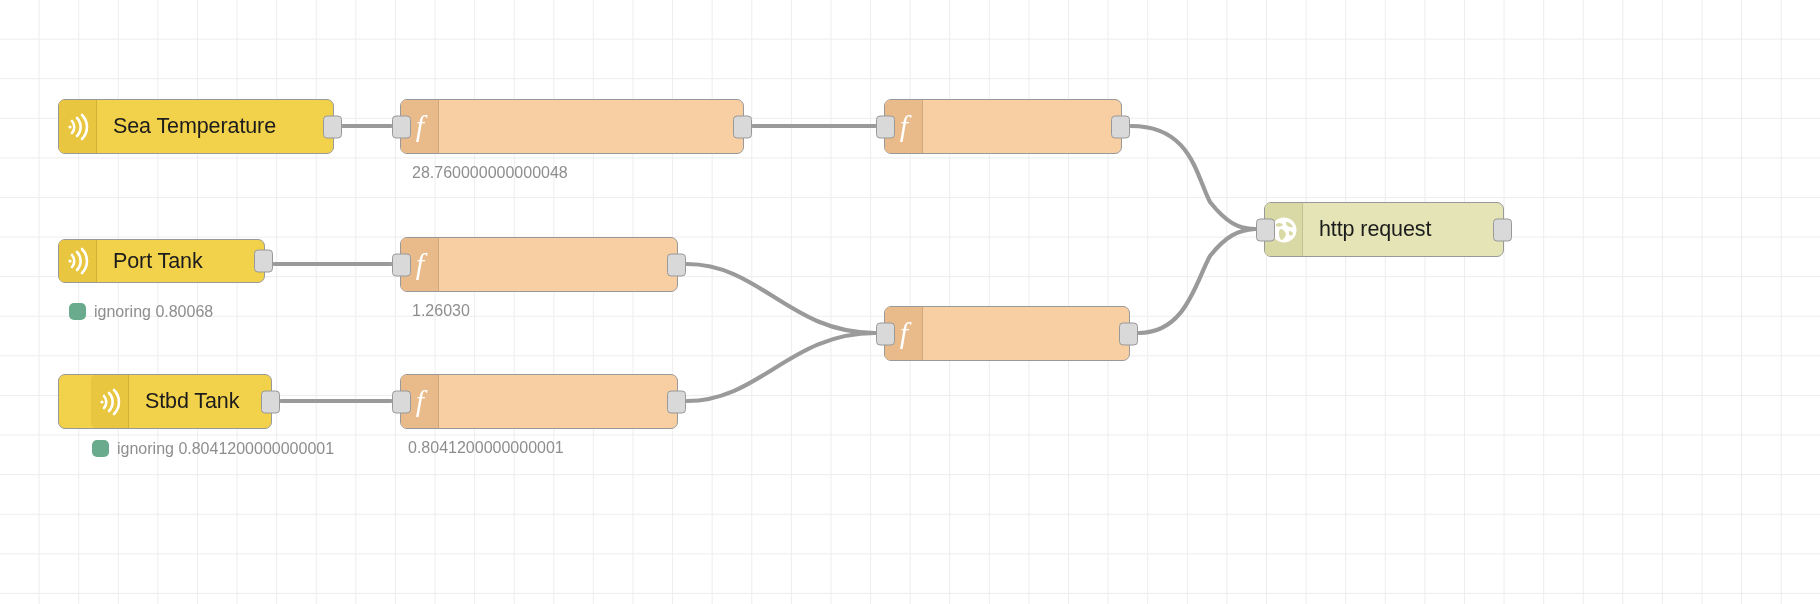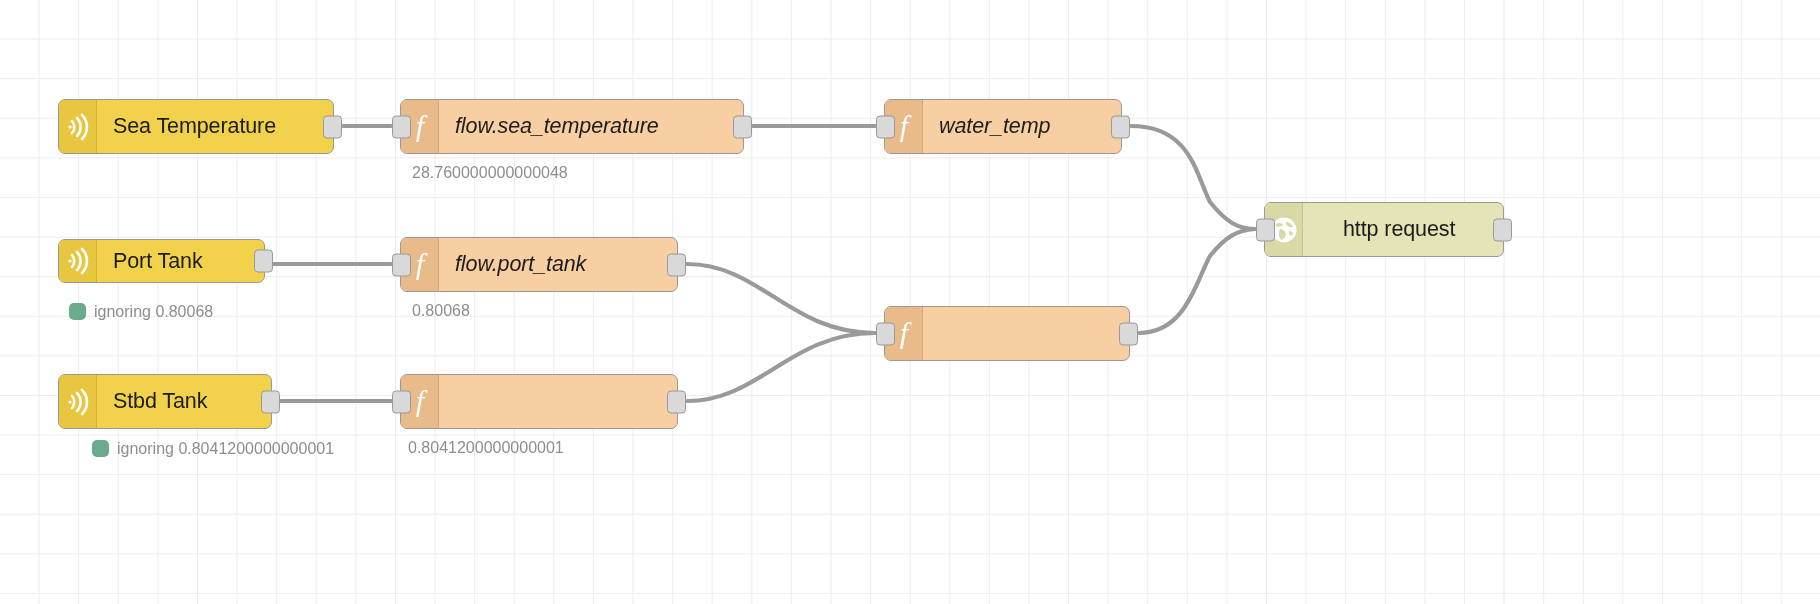--- a/index.html
+++ b/index.html
@@ -71,21 +71,21 @@
     white-space: nowrap;
     letter-spacing: -0.1px;
   }
   .node-label.italic { font-style: italic; }
 
   
   .n-inject        { background: #f2d14b; text-align: center; }
   .n-inject .node-icon-cell  { background: #e8c63f; }
   .n-function      { background: #f7ceа0; background: #f8cfa2; }
   .n-function .node-icon-cell { background: #e9bb8a; }
-  .n-http          { background: #e4e4b6; gap: 24px; }
+  .n-http          { background: #e4e4b6; }
   .n-http .node-icon-cell { background: #d9d9a5; }
 
   
   .port {
     position: absolute;
     width: 17px;
     height: 21px;
     background: #d9d9d9;
     border: 1.6px solid #999999;
     border-radius: 4px;
@@ -146,34 +146,32 @@
         </div>
         <div class="node-label">Sea Temperature</div>
         <div class="port out"></div>
       </div>
       <div class="node n-function" style="left: 400px; top: 99px; width: 344px; height: 55px;">
         <div class="node-icon-cell">
           <svg class="icon-svg" width="26" height="34" viewBox="0 0 26 34">
             <text x="13" y="26" text-anchor="middle" fill="#ffffff" font-size="30" font-style="italic" font-family="&quot;Liberation Serif&quot;, serif">f</text>
           </svg>
         </div>
-        <div class="node-label italic">flow.sea_temperature</div>
         <div class="port in"></div>
         <div class="port out"></div>
       </div>
       <div class="status" style="left: 412px; top: 165px;">
         <span class="status-text">28.760000000000048</span>
       </div>
       <div class="node n-function" style="left: 884px; top: 99px; width: 238px; height: 55px;">
         <div class="node-icon-cell">
           <svg class="icon-svg" width="26" height="34" viewBox="0 0 26 34">
             <text x="13" y="26" text-anchor="middle" fill="#ffffff" font-size="30" font-style="italic" font-family="&quot;Liberation Serif&quot;, serif">f</text>
           </svg>
         </div>
-        <div class="node-label italic">water_temp</div>
         <div class="port in"></div>
         <div class="port out"></div>
       </div>
       <div class="node n-inject" style="left: 58px; top: 239px; width: 207px; height: 44px;">
         <div class="node-icon-cell">
           <svg class="icon-svg" width="26" height="30" viewBox="0 0 26 30">
             <path d="M 7 9 A 9 9 0 0 1 7 21" stroke="#ffffff" stroke-width="2.6" fill="none" stroke-linecap="round"></path>
             <path d="M 12 6 A 13 13 0 0 1 12 24" stroke="#ffffff" stroke-width="2.6" fill="none" stroke-linecap="round"></path>
             <path d="M 17 3 A 17 17 0 0 1 17 27" stroke="#ffffff" stroke-width="2.6" fill="none" stroke-linecap="round"></path>
             <circle cx="5" cy="15" r="1.6" fill="#ffffff"></circle>
@@ -185,37 +183,36 @@
       <div class="status" style="left: 60px; top: 303px; margin-left: 9px;">
         <span class="status-dot"></span>
         <span class="status-text">ignoring 0.80068</span>
       </div>
       <div class="node n-function" style="left: 400px; top: 237px; width: 278px; height: 55px;">
         <div class="node-icon-cell">
           <svg class="icon-svg" width="26" height="34" viewBox="0 0 26 34">
             <text x="13" y="26" text-anchor="middle" fill="#ffffff" font-size="30" font-style="italic" font-family="&quot;Liberation Serif&quot;, serif">f</text>
           </svg>
         </div>
-        <div class="node-label italic">flow.port_tank</div>
         <div class="port in"></div>
         <div class="port out"></div>
       </div>
       <div class="status" style="left: 412px; top: 303px;">
-        <span class="status-text">0.80068</span>
+        <span class="status-text">1.26030</span>
       </div>
       <div class="node n-function" style="left: 884px; top: 306px; width: 246px; height: 55px;">
         <div class="node-icon-cell">
           <svg class="icon-svg" width="26" height="34" viewBox="0 0 26 34">
             <text x="13" y="26" text-anchor="middle" fill="#ffffff" font-size="30" font-style="italic" font-family="&quot;Liberation Serif&quot;, serif">f</text>
           </svg>
         </div>
         <div class="port in"></div>
         <div class="port out"></div>
       </div>
-      <div class="node n-inject" style="left: 58px; top: 374px; width: 214px; height: 55px;">
+      <div class="node n-inject" style="left: 58px; top: 374px; width: 214px; height: 55px; padding-left: 32px;">
         <div class="node-icon-cell">
           <svg class="icon-svg" width="26" height="30" viewBox="0 0 26 30">
             <path d="M 7 9 A 9 9 0 0 1 7 21" stroke="#ffffff" stroke-width="2.6" fill="none" stroke-linecap="round"></path>
             <path d="M 12 6 A 13 13 0 0 1 12 24" stroke="#ffffff" stroke-width="2.6" fill="none" stroke-linecap="round"></path>
             <path d="M 17 3 A 17 17 0 0 1 17 27" stroke="#ffffff" stroke-width="2.6" fill="none" stroke-linecap="round"></path>
             <circle cx="5" cy="15" r="1.6" fill="#ffffff"></circle>
           </svg>
         </div>
         <div class="node-label">Stbd Tank</div>
         <div class="port out"></div>

